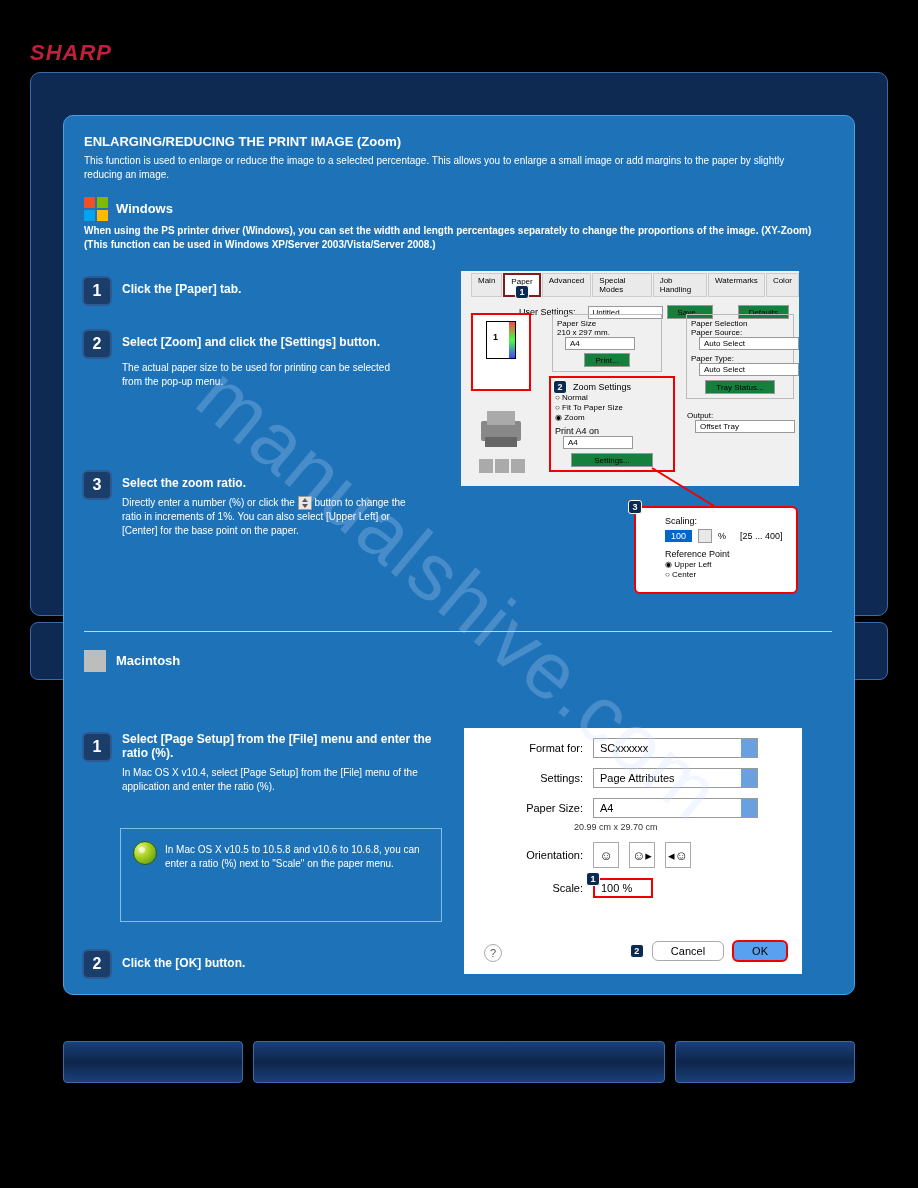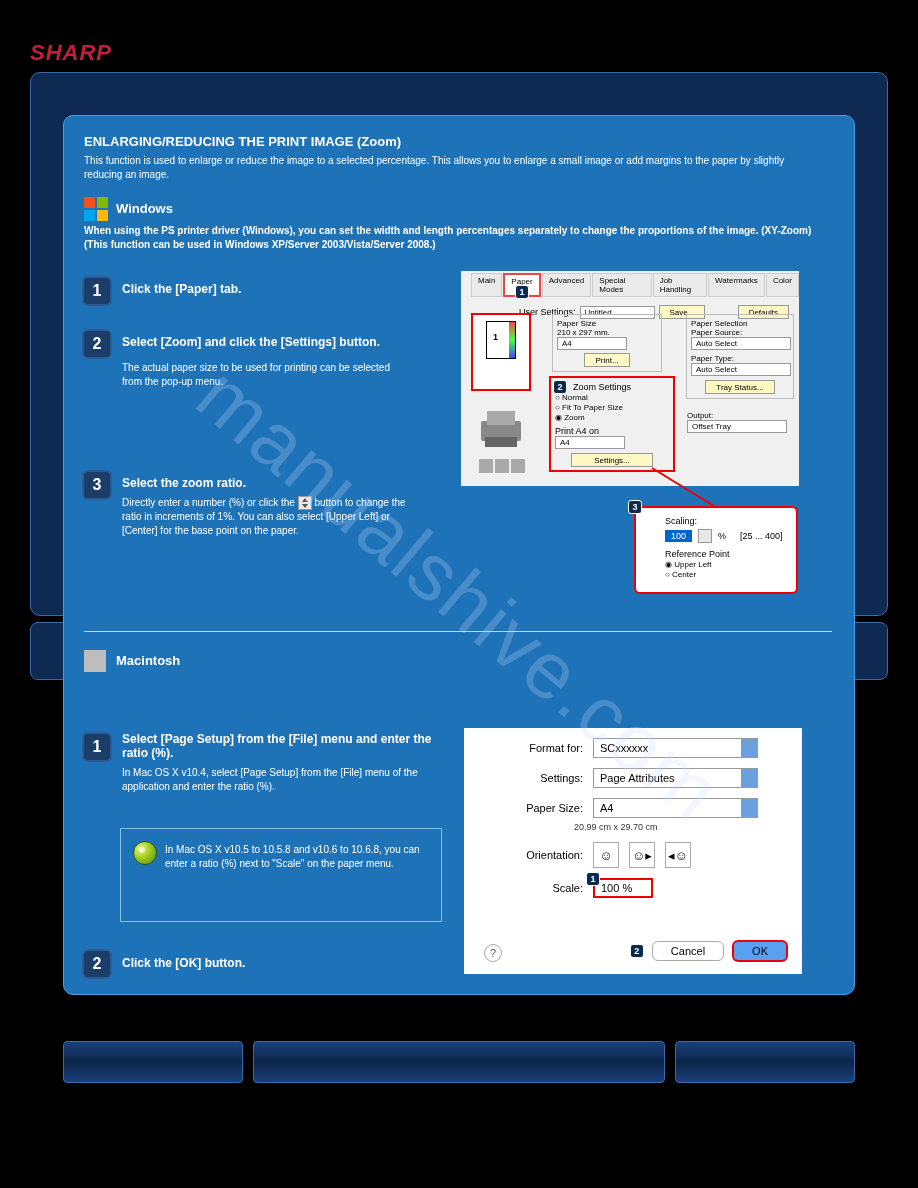--- a/index.html
+++ b/index.html
@@ -79,25 +79,25 @@
   }
   .tip-text { position: absolute; font-size: 10px; line-height: 1.4; }
 
   
   .win-dialog {
     position: absolute; background: #f0f0f0; color: #000;
     font-size: 9px;
   }
   .win-tabs { display: flex; gap: 1px; padding: 2px 0 0 10px; }
   .win-tab { padding: 2px 6px; background: #eaeaea; border: 1px solid #ccc; font-size: 8px; }
-  .win-tab.active { border: 2px solid #ef4444; background: #fff; }
+  .win-tab.active { border: 2px solid #7f1d1d; background: #fff; }
   .win-row { display: flex; align-items: center; gap: 4px; padding: 4px 10px; }
-  .win-combo { border: 1px solid #999; background: #fff; padding: 1px 4px; font-size: 8px; width: 70px; height: 13px; }
+  .win-combo { border: 1px solid #999; background: #fff; padding: 1px 4px; font-size: 8px; width: 70px; height: 13px; margin-left: 8px; }
   .win-combo-lg { width: 75px; }
-  .win-btn { border: 1px solid #999; background: #fef9c3; padding: 1px 10px; font-size: 8px; height: 14px; display: inline-flex; align-items: center; }
+  .win-btn { border: 1px solid #999; background: #15803d; padding: 1px 10px; font-size: 8px; height: 14px; display: inline-flex; align-items: center; }
   .win-fieldset { border: 1px solid #bbb; margin: 3px; padding: 4px; font-size: 8px; }
   .win-radio { display: block; font-size: 8px; margin: 1px 0; }
   .win-preview {
     position: absolute; width: 60px; height: 78px;
     border: 2px solid #e00; background: #fff;
   }
   .win-preview-page { margin: 6px auto; width: 30px; height: 38px; border: 1px solid #000; background: #fff; position: relative; }
   .win-preview-page .gradient { position: absolute; top: 0; right: 0; width: 6px; height: 100%; background: linear-gradient(to bottom, #f44, #4f4, #44f); }
   .num-badge {
     position: absolute; width: 14px; height: 14px;

